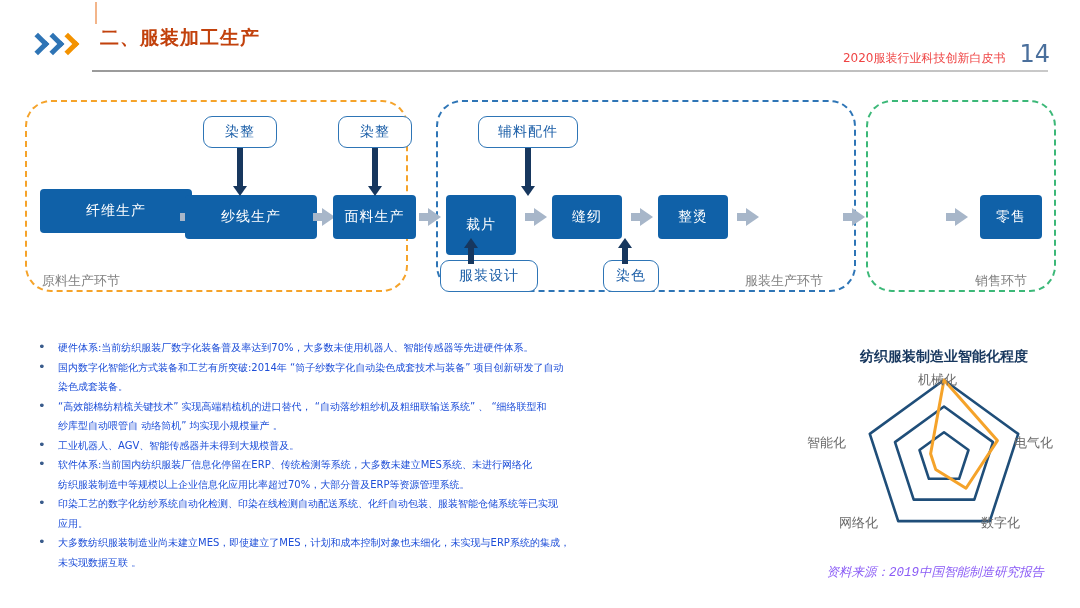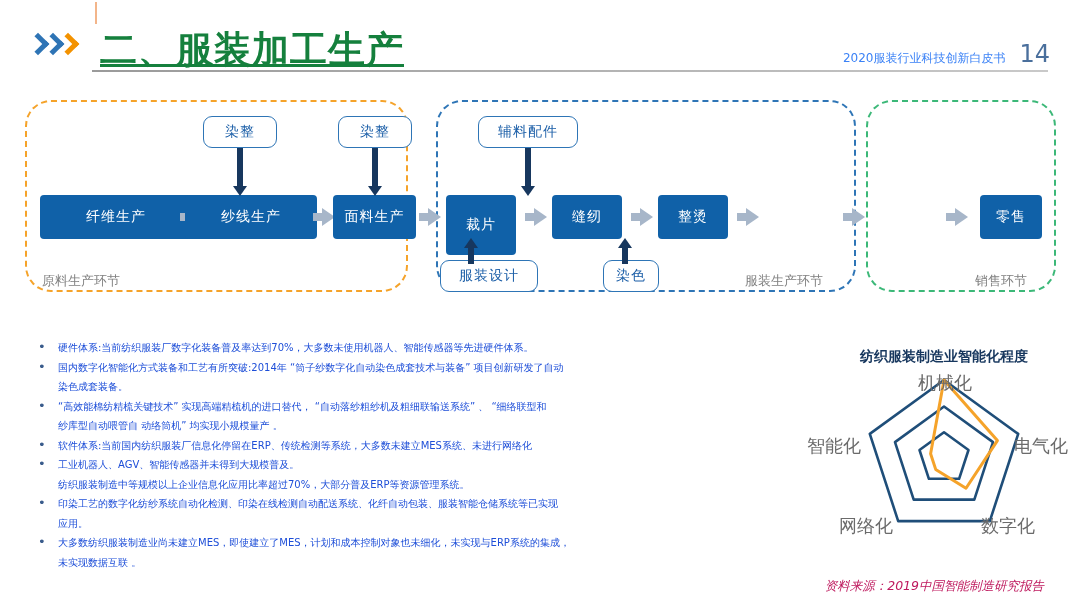--- a/index.html
+++ b/index.html
@@ -28,28 +28,28 @@
     width:11px; height:11px;
     border-top:5px solid currentColor; border-right:5px solid currentColor;
     transform:rotate(45deg);
   }
   .chev.c1 { color:#2e74b5; }
   .chev.c2 { color:#2e74b5; }
   .chev.c3 { color:#f39200; }
 
   #page-title {
     position:absolute; left:100px; top:25px;
-    font-size:37px; font-weight:bold; color:#15803d;
-    letter-spacing:1px; white-space:nowrap;text-decoration:underline;
+    font-size:19px; font-weight:bold; color:#c2410c;
+    letter-spacing:1px; white-space:nowrap;
   }
   #header-right {
     position:absolute; right:30px; top:40px;
     display:flex; align-items:baseline; gap:14px;
   }
-  #doc-name { font-size:12px; color:#3b82f6; }
+  #doc-name { font-size:12px; color:#ef4444; }
   #page-num { font-size:24px; color:#4a6f9c; font-weight:400; }
   #header-rule {
     position:absolute; left:92px; top:70px; width:956px; height:2px;
     background:linear-gradient(to right,#9a9a9a,#c9c9c9);
   }
 
   
   #flow { position:absolute; left:0; top:90px; width:1080px; height:215px; }
 
   .zone {
@@ -124,31 +124,31 @@
   .sub { padding-left:30px; }
 
   
   #chart { position:absolute; left:818px; top:348px; width:252px; height:210px; }
   #chart-title {
     position:absolute; left:0; top:0; width:252px; text-align:center;
     font-size:14px; font-weight:bold; color:#17375e; white-space:nowrap;
   }
   #radar-svg { position:absolute; left:18px; top:22px; }
   .ax-label {
-    position:absolute; font-size:18px; color:#6b6b6b; white-space:nowrap;
+    position:absolute; font-size:13px; color:#6b6b6b; white-space:nowrap;
   }
   #ax-0 { left:100px; top:23px; }   
   #ax-1 { left:196px; top:86px; }   
   #ax-2 { left:163px; top:166px; }  
   #ax-3 { left:21px;  top:166px; }  
   #ax-4 { left:-11px; top:86px; }   
 
   #source {
-    position:absolute; right:36px; top:578px;
-    font-size:12.5px; font-style:italic; color:#be185d; white-space:nowrap;
+    position:absolute; right:36px; top:564px;
+    font-size:12.5px; font-style:italic; color:#8b5cf6; white-space:nowrap;font-family:Liberation Mono, monospace;
   }
 </style>
 </head>
 <body>
 
 <div id="header">
   <div id="top-tick"></div>
 
   <div id="chevrons">
     <span class="chev c1"></span>
@@ -165,21 +165,21 @@
 
   <div id="header-rule"></div>
 </div>
 
 <div id="flow">
 
   <div class="zone" id="zone-raw"></div>
   <div class="zone" id="zone-make"></div>
   <div class="zone" id="zone-sell"></div>
 
-  <div class="node" style="left:40px; top:105px; width:152px; height:44px;">纤维生产</div>
+  <div class="node" style="left:40px; top:99px; width:152px; height:44px;">纤维生产</div>
 
   <div class="arrow-r" style="left:180px; top:118px;">
     <span class="shaft"></span>
       <span class="head"></span>
   </div>
 
   <div class="node" style="left:185px; top:105px; width:132px; height:44px;text-align:right;">纱线生产</div>
 
   <div class="arrow-r" style="left:313px; top:118px;">
     <span class="shaft"></span>
@@ -262,22 +262,22 @@
 <div class="zone-label" id="label-raw">原料生产环节</div>
 <div class="zone-label" id="label-make">服装生产环节</div>
 <div class="zone-label" id="label-sell">销售环节</div>
 
 <div id="bullets">
   <div class="bullet">硬件体系:当前纺织服装厂数字化装备普及率达到70%，大多数未使用机器人、智能传感器等先进硬件体系。</div>
   <div class="bullet">国内数字化智能化方式装备和工艺有所突破:2014年 “筒子纱数字化自动染色成套技术与装备” 项目创新研发了自动</div>
   <div class="sub">染色成套装备。</div>
   <div class="bullet"> “高效能棉纺精梳关键技术” 实现高端精梳机的进口替代， “自动落纱粗纱机及粗细联输送系统” 、 “细络联型和</div>
   <div class="sub">纱库型自动喂管自 动络筒机” 均实现小规模量产 。</div>
+  <div class="bullet">工业机器人、AGV、智能传感器并未得到大规模普及。</div>
   <div class="bullet">软件体系:当前国内纺织服装厂信息化停留在ERP、传统检测等系统，大多数未建立MES系统、未进行网络化</div>
-  <div class="bullet">工业机器人、AGV、智能传感器并未得到大规模普及。</div>
   <div class="sub">纺织服装制造中等规模以上企业信息化应用比率超过70%，大部分普及ERP等资源管理系统。</div>
   <div class="bullet">印染工艺的数字化纺纱系统自动化检测、印染在线检测自动配送系统、化纤自动包装、服装智能仓储系统等已实现</div>
   <div class="sub">应用。</div>
   <div class="bullet">大多数纺织服装制造业尚未建立MES，即使建立了MES，计划和成本控制对象也未细化，未实现与ERP系统的集成，</div>
   <div class="sub">未实现数据互联 。</div>
 </div>
 
 <div id="chart">
   <div id="chart-title">纺织服装制造业智能化程度</div>
 

